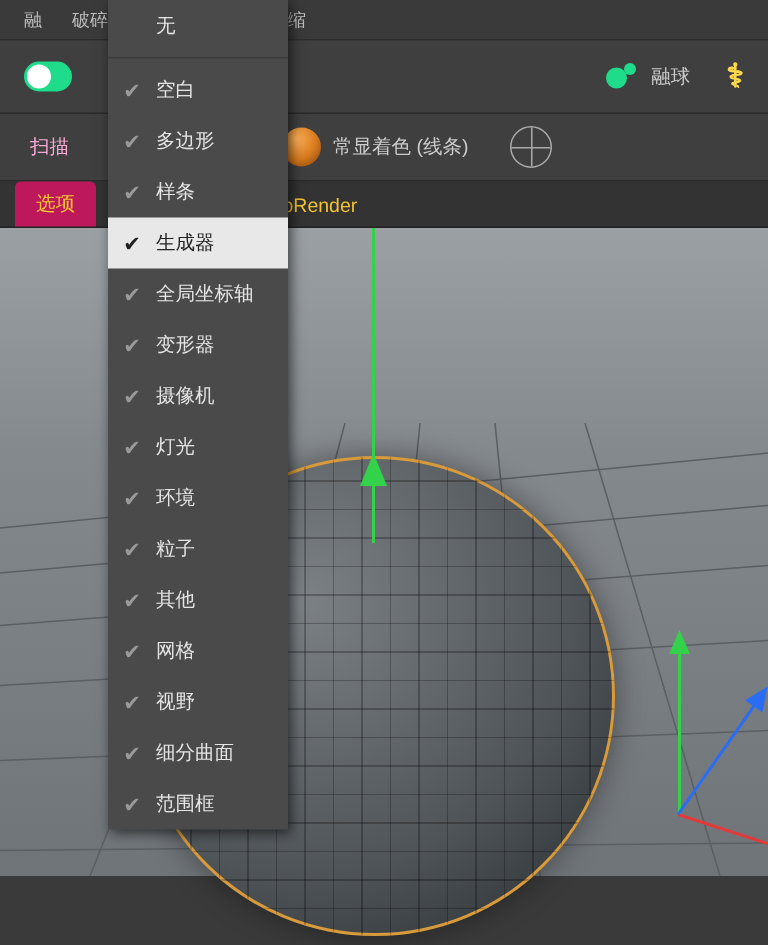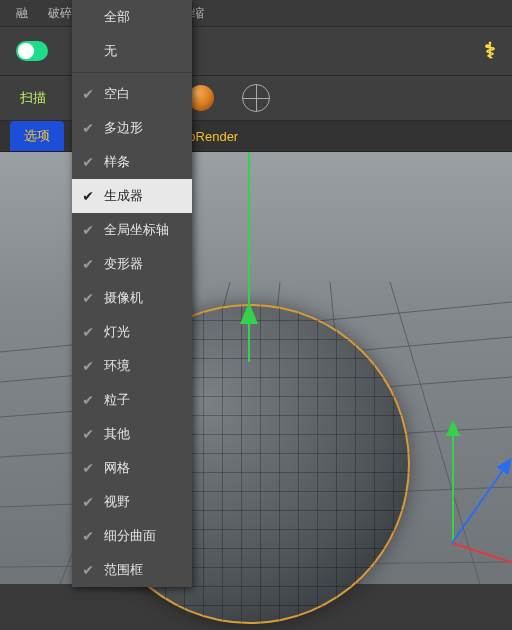--- a/index.html
+++ b/index.html
@@ -8,21 +8,21 @@
 .topmenu{display:flex;height:26px;align-items:center;padding:0 6px;background:#3a3a3a;border-bottom:1px solid #2c2c2c;font-size:12px;color:#bdbdbd}
 .topmenu span{margin:0 10px}
 .row2{display:flex;align-items:center;height:44px;padding:0 6px;background:#3f3f3f;border-bottom:1px solid #2a2a2a}
 .row2 .tbtn{display:flex;align-items:center;gap:8px;padding:4px 10px;margin:0 4px}
 .row2 .sphere{width:26px;height:26px;border-radius:50%;background:radial-gradient(circle at 35% 30%,#ffb45a,#d87a1e 55%,#7a3f0c)}
 .row2 .globe{width:26px;height:26px;border-radius:50%;border:1.5px solid #aaa;position:relative}
 .row2 .globe:before,.row2 .globe:after{content:"";position:absolute;border:1px solid #aaa}
 .row2 .globe:before{left:0;right:0;top:50%;border-width:1px 0 0 0}
 .row2 .globe:after{top:0;bottom:0;left:50%;border-width:0 0 0 1px}
 .tabs{display:flex;align-items:center;height:30px;background:#333;border-bottom:1px solid #222;padding-left:10px}
-.tabs .tab{padding:6px 14px;color:#f4c430;background:#1d4ed8;border-radius:4px 4px 0 0;margin-right:0}
+.tabs .tab{padding:6px 14px;color:#f4c430;background:#be185d;border-radius:4px 4px 0 0;margin-right:0}
 .tabs .render{color:#f4c430;margin-left:120px}
 .viewport{position:relative;width:512px;height:432px;background:linear-gradient(#9aa0a4 0%,#84898d 35%,#6f7478 100%)}
 .grid{position:absolute;left:0;right:0;bottom:0;top:0}
 .sphereobj{position:absolute;left:90px;bottom:-40px;width:320px;height:320px;border-radius:50%;background:radial-gradient(circle at 35% 30%,#7c8185,#4f5458 60%,#2f3437 90%);box-shadow:inset 0 0 0 2px #d89a3a,0 0 20px rgba(0,0,0,.4)}
 .sphereobj:before{content:"";position:absolute;inset:0;border-radius:50%;background:repeating-linear-gradient(0deg,transparent 0 18px,rgba(0,0,0,.25) 18px 19px),repeating-linear-gradient(90deg,transparent 0 18px,rgba(0,0,0,.25) 18px 19px);mask:radial-gradient(circle,#000 70%,transparent 71%)}
 .axis-y{position:absolute;left:248px;top:0;width:2px;height:210px;background:#34d24a}
 .axis-y .arrow{position:absolute;left:-8px;top:150px;width:0;height:0;border-left:9px solid transparent;border-right:9px solid transparent;border-bottom:22px solid #34d24a}
 .gizmo{position:absolute;right:60px;bottom:40px}
 .gizmo .gy{position:absolute;left:0;bottom:0;width:2px;height:110px;background:#34d24a}
 .gizmo .gy:before{content:"";position:absolute;left:-6px;top:-14px;border-left:7px solid transparent;border-right:7px solid transparent;border-bottom:16px solid #34d24a}
@@ -35,53 +35,61 @@
 .menu .mi .chk{width:16px;text-align:center;color:#9a9a9a;margin-right:8px;font-size:14px}
 .menu .mi.sel{background:#e8e8e8;color:#222}
 .menu .mi.sel .chk{color:#222}
 .menu .sep{height:1px;background:#3a3a3a;margin:4px 0}
 .floor-lines line{stroke:#5a5f63;stroke-width:1}
 .ico-toggle{width:32px;height:20px;border-radius:10px;background:#1edc8a;position:relative}
 .ico-toggle:before{content:"";position:absolute;left:2px;top:2px;width:16px;height:16px;border-radius:50%;background:#fff}
 .ico-meta{width:26px;height:26px}
 .ico-half{width:26px;height:26px;border-radius:50%;background:linear-gradient(90deg,#eee 50%,#555 50%);box-shadow:inset 0 0 0 1.5px #aaa}
 .ico-py{color:#ffd94a;font-size:22px;font-weight:bold}
-.scan-label{color:#bef264}
+.scan-label{color:#f9a8d4}
 </style>
 </head>
 <body>
 
 <div class="topmenu">
   <span>融</span>
   <span>破碎</span>
   <span>修正</span>
   <span>变形</span>
   <span>收缩</span>
 </div>
 
 <div class="toolbar">
   <div class="tbtn">
       <div class="ico-toggle"></div>
     </div>
   <div style="flex:1"></div>
   <div class="tbtn">
+    <svg class="ico-meta" viewBox="0 0 26 26">
+        <circle cx="9" cy="14" r="7" fill="#1edc8a"></circle>
+        <circle cx="18" cy="8" r="4" fill="#1edc8a"></circle>
+      </svg>
+    <span>融球</span>
+  </div>
+  <div class="tbtn">
       <span class="ico-py">⚕</span>
     </div>
 </div>
 
 <div class="row2">
   <div class="tbtn">
       <span class="scan-label">扫描</span>
     </div>
   <div class="tbtn">
       <span>快速</span>
     </div>
   <div style="width:60px"></div>
   <div class="tbtn">
     <div class="sphere"></div>
+    <span>常显着色 (线条)</span>
   </div>
   <div class="tbtn">
       <div class="globe"></div>
     </div>
 </div>
 
 <div class="tabs">
   <div class="tab">选项</div>
   <div class="render">roRender</div>
 </div>
@@ -107,24 +115,20 @@
       <div class="arrow"></div>
     </div>
   <div class="gizmo">
     <div class="gy"></div>
     <div class="gx"></div>
     <div class="gz"></div>
   </div>
 </div>
 
 <div class="menu" id="menu">
-    <div class="mi">
-      <span class="chk"></span>
-      <span>全部</span>
-    </div>
     <div class="mi">
       <span class="chk"></span>
       <span>无</span>
     </div>
     <div class="sep"></div>
     <div class="mi">
       <span class="chk">✔</span>
       <span>空白</span>
     </div>
     <div class="mi">

